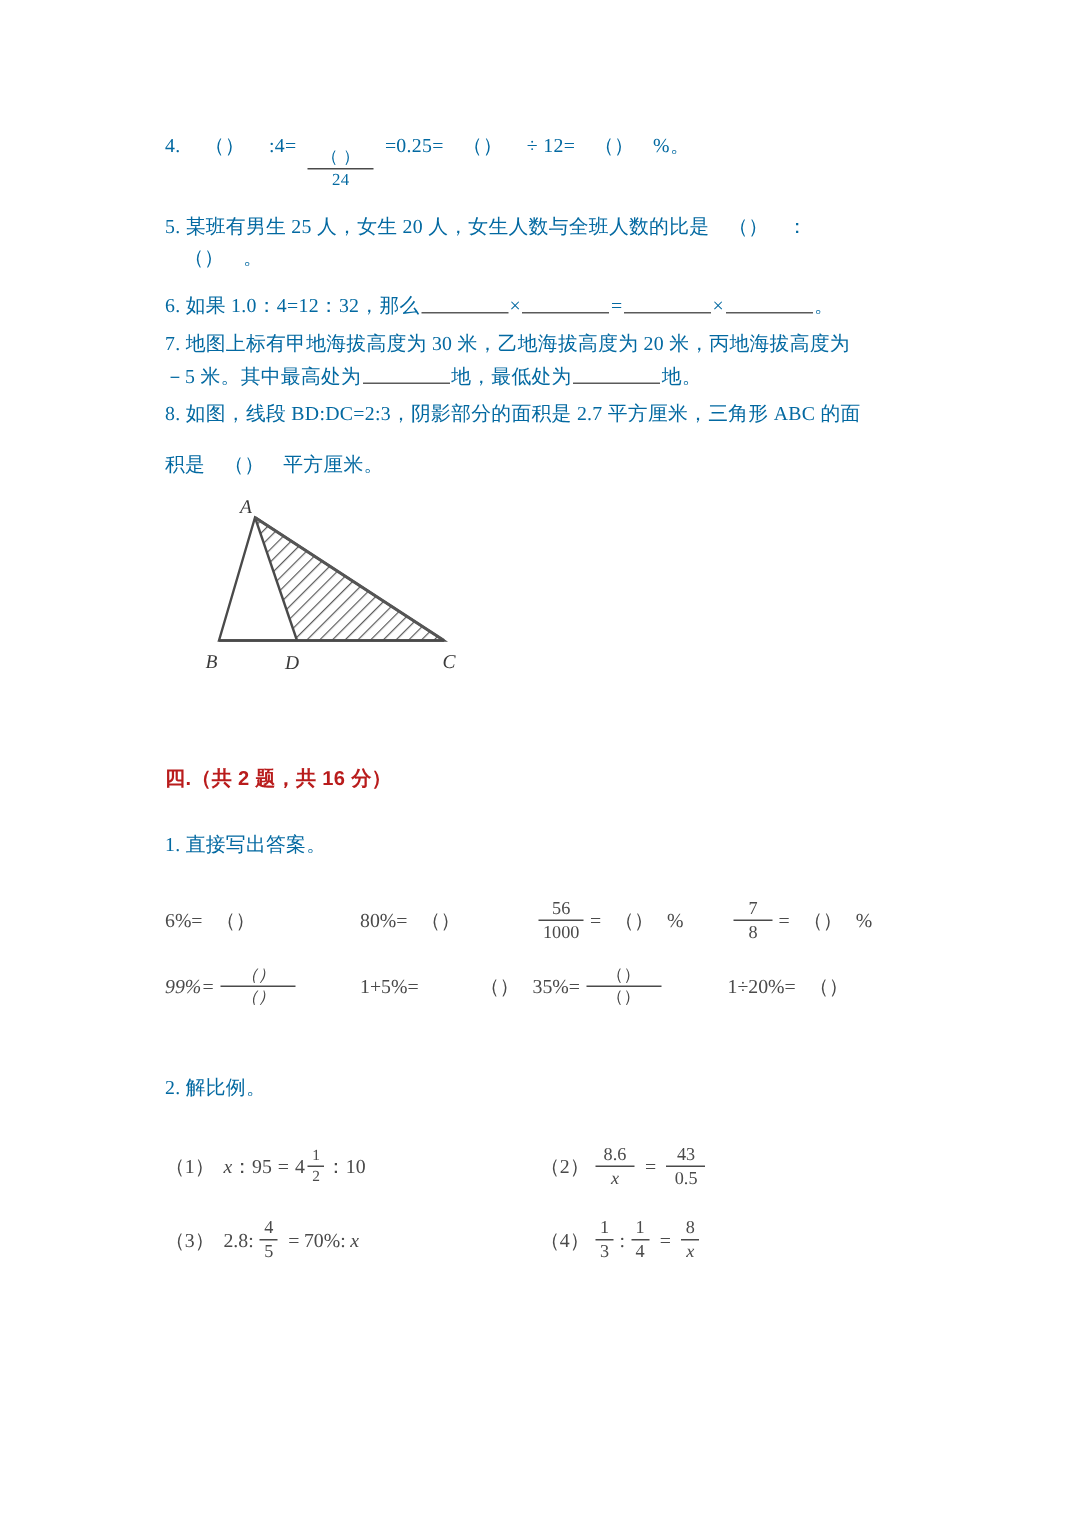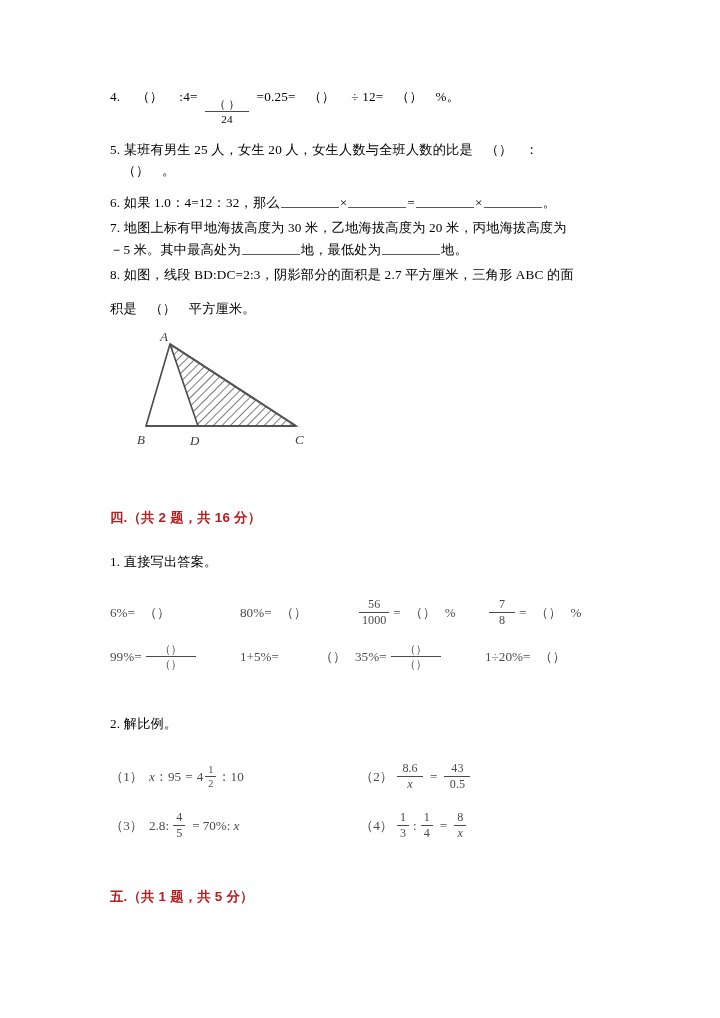--- a/index.html
+++ b/index.html
@@ -26,21 +26,21 @@
     position: absolute;
     left: 110px;
     top: 86px;
     width: 500px;
   }
 
   
   .qline {
     font-size: 13.2px;
     line-height: 1.62;
-    color: #000000;
+    color: #0369a1;
     letter-spacing: 0.2px;
     white-space: nowrap;
   }
   .qblock { margin-bottom: 12px; }
 
   
   .blank-paren::before { content: "（"; }
   .blank-paren::after  { content: "）"; }
   .blank-paren {
     display: inline-block;
@@ -214,21 +214,21 @@
           <span class="fbar"></span>
           <span class="fden">8</span>
         </span>
         <span>=</span>
         <span class="blank-paren"></span>
         <span>%</span>
       </div>
     </div>
 
     <div class="row-grid" style="margin-top:16px;">
-      <div class="cell" style="width:130px;">
+      <div class="cell" style="width:130px;font-style:italic;">
         <span>99%=</span>
         <span class="frac paren-frac">
           <span class="fnum blank-paren"></span>
           <span class="fbar"></span>
           <span class="fden blank-paren"></span>
         </span>
       </div>
       <div class="cell" style="width:115px;justify-content:space-between;">
         <span>1+5%=</span>
         <span class="blank-paren"></span>
@@ -311,17 +311,16 @@
         </span>
         <span style="margin:0 3px;">=</span>
         <span class="frac big">
           <span class="fnum">8</span>
           <span class="fbar" style="min-width:11px;"></span>
           <span class="fden italic-x">x</span>
         </span>
       </div>
     </div>
 
-    <div class="sec-head" style="margin-top:48px;">五.（共 1 题，共 5 分）</div>
 
 
   </div>
 </div>
 
 </body></html>

